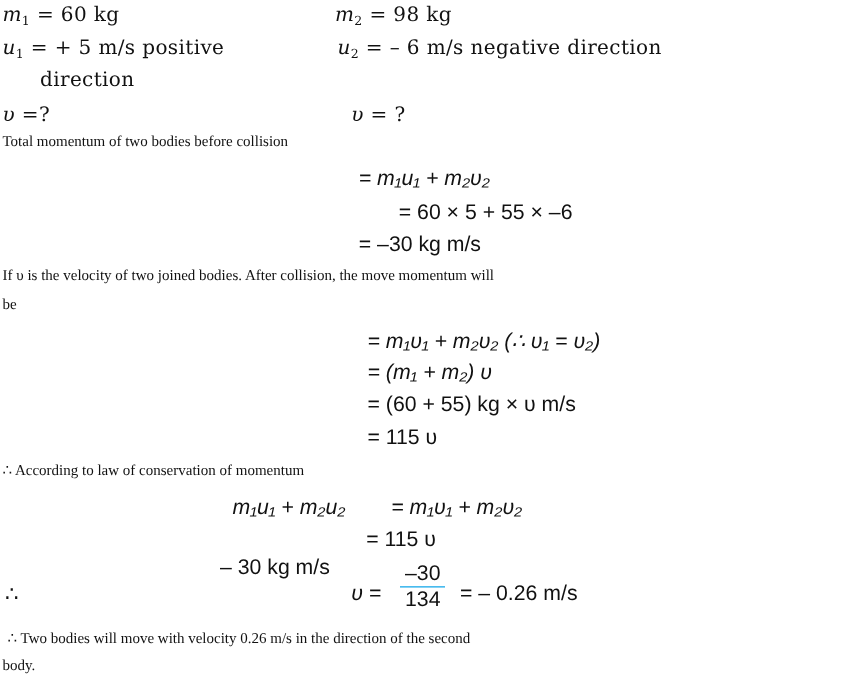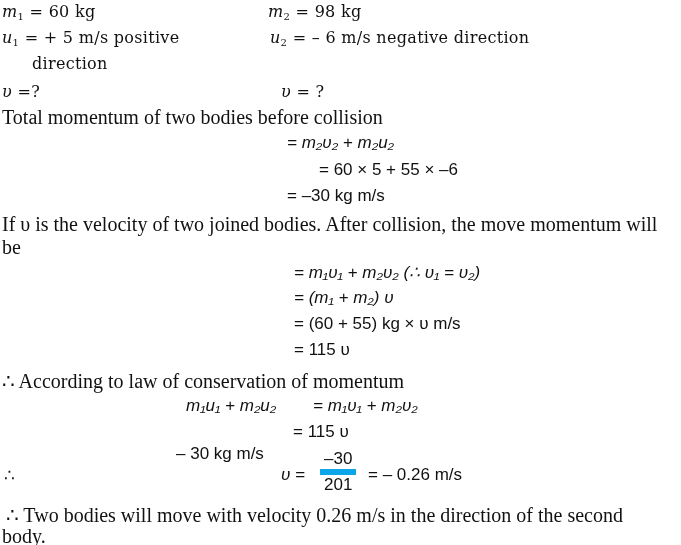--- a/index.html
+++ b/index.html
@@ -3,26 +3,26 @@
 <meta charset="utf-8">
 <style>
   html, body { margin: 0; padding: 0; background: #ffffff; }
   body {
     width: 681px; height: 545px; position: relative; overflow: hidden;
     font-family: "Liberation Serif", "DejaVu Serif", serif;
     color: #111111;
   }
   .line { position: absolute; white-space: nowrap; }
   .bk { font-family: "DejaVu Serif", serif; font-size: 16px; letter-spacing: 0.3px; }
-  .tr { font-family: "Liberation Serif", serif; font-size: 20px; }
+  .tr { font-family: "Liberation Serif", serif; font-size: 12px; }
   .sn { font-family: "Liberation Sans", sans-serif; font-size: 17px; }
   i { font-family: "DejaVu Serif", serif; font-style: italic; }
   sub { font-size: 10px; vertical-align: -3px; line-height: 0; }
   .frac { position: absolute; text-align: center; }
-  .frac .num { display: block; padding: 0 4px; border-bottom: 6px solid #0ea5e9; }
+  .frac .num { display: block; padding: 0 4px; border-bottom: 1px solid #0ea5e9; }
   .frac .den { display: block; padding: 0 4px; }
 </style>
 </head>
 <body>
 
 <div class="line bk" style="left:2px; top:2px;">
   <i>m</i><sub>1</sub>
   <span>= 60 kg</span>
 </div>
 <div class="line bk" style="left:268px; top:2px;">
@@ -41,39 +41,39 @@
 <div class="line bk" style="left:2px; top:82px;">
   <i>υ</i>
   <span>=?</span>
 </div>
 <div class="line bk" style="left:281px; top:82px;">
   <i>υ</i>
   <span>= ?</span>
 </div>
 
 <div class="line tr" style="left:2px; top:106px;">Total momentum of two bodies before collision</div>
-<div class="line sn" style="left:287px; top:133px; font-style:italic;">= m₂υ₂ + m₂u₂</div>
+<div class="line sn" style="left:287px; top:133px; font-style:italic;">= m₁u₁ + m₂υ₂</div>
 <div class="line sn" style="left:287px; top:160px;margin-left:32px;">= 60 × 5 + 55 × –6</div>
 <div class="line sn" style="left:287px; top:186px;">= –30 kg m/s</div>
 
 <div class="line tr" style="left:2px; top:213px;">If υ is the velocity of two joined bodies. After collision, the move momentum will</div>
 <div class="line tr" style="left:2px; top:236px;">be</div>
 <div class="line sn" style="left:294px; top:262px; font-style:italic;">= m₁υ₁ + m₂υ₂  (∴ υ₁ = υ₂)</div>
 <div class="line sn" style="left:294px; top:288px; font-style:italic;">= (m₁ + m₂) υ</div>
 <div class="line sn" style="left:294px; top:314px;">= (60 + 55) kg × υ m/s</div>
 <div class="line sn" style="left:294px; top:340px;">= 115 υ</div>
 
 <div class="line tr" style="left:2px; top:369px;">∴ According to law of conservation of momentum</div>
 <div class="line sn" style="left:186px; top:396px; font-style:italic;text-align:right;">m₁u₁ + m₂u₂</div>
 <div class="line sn" style="left:293px; top:396px; font-style:italic;margin-left:20px;">= m₁υ₁ + m₂υ₂</div>
 <div class="line sn" style="left:176px; top:444px;">– 30 kg m/s</div>
 <div class="line sn" style="left:293px; top:422px;">= 115 υ</div>
 
 <div class="line sn" style="left:4px; top:465px;">∴</div>
 <div class="line sn" style="left:281px; top:465px; font-style:italic;">υ =</div>
 <div class="frac sn" style="left:320px; top:449px;">
   <span class="num">–30</span>
-  <span class="den">201</span>
+  <span class="den">134</span>
 </div>
 <div class="line sn" style="left:368px; top:465px;">= – 0.26 m/s</div>
 
 <div class="line tr" style="left:6px; top:503px;">∴ Two bodies will move with velocity 0.26 m/s in the direction of the second</div>
 <div class="line tr" style="left:2px; top:525px;">body.</div>
 
 </body></html>

